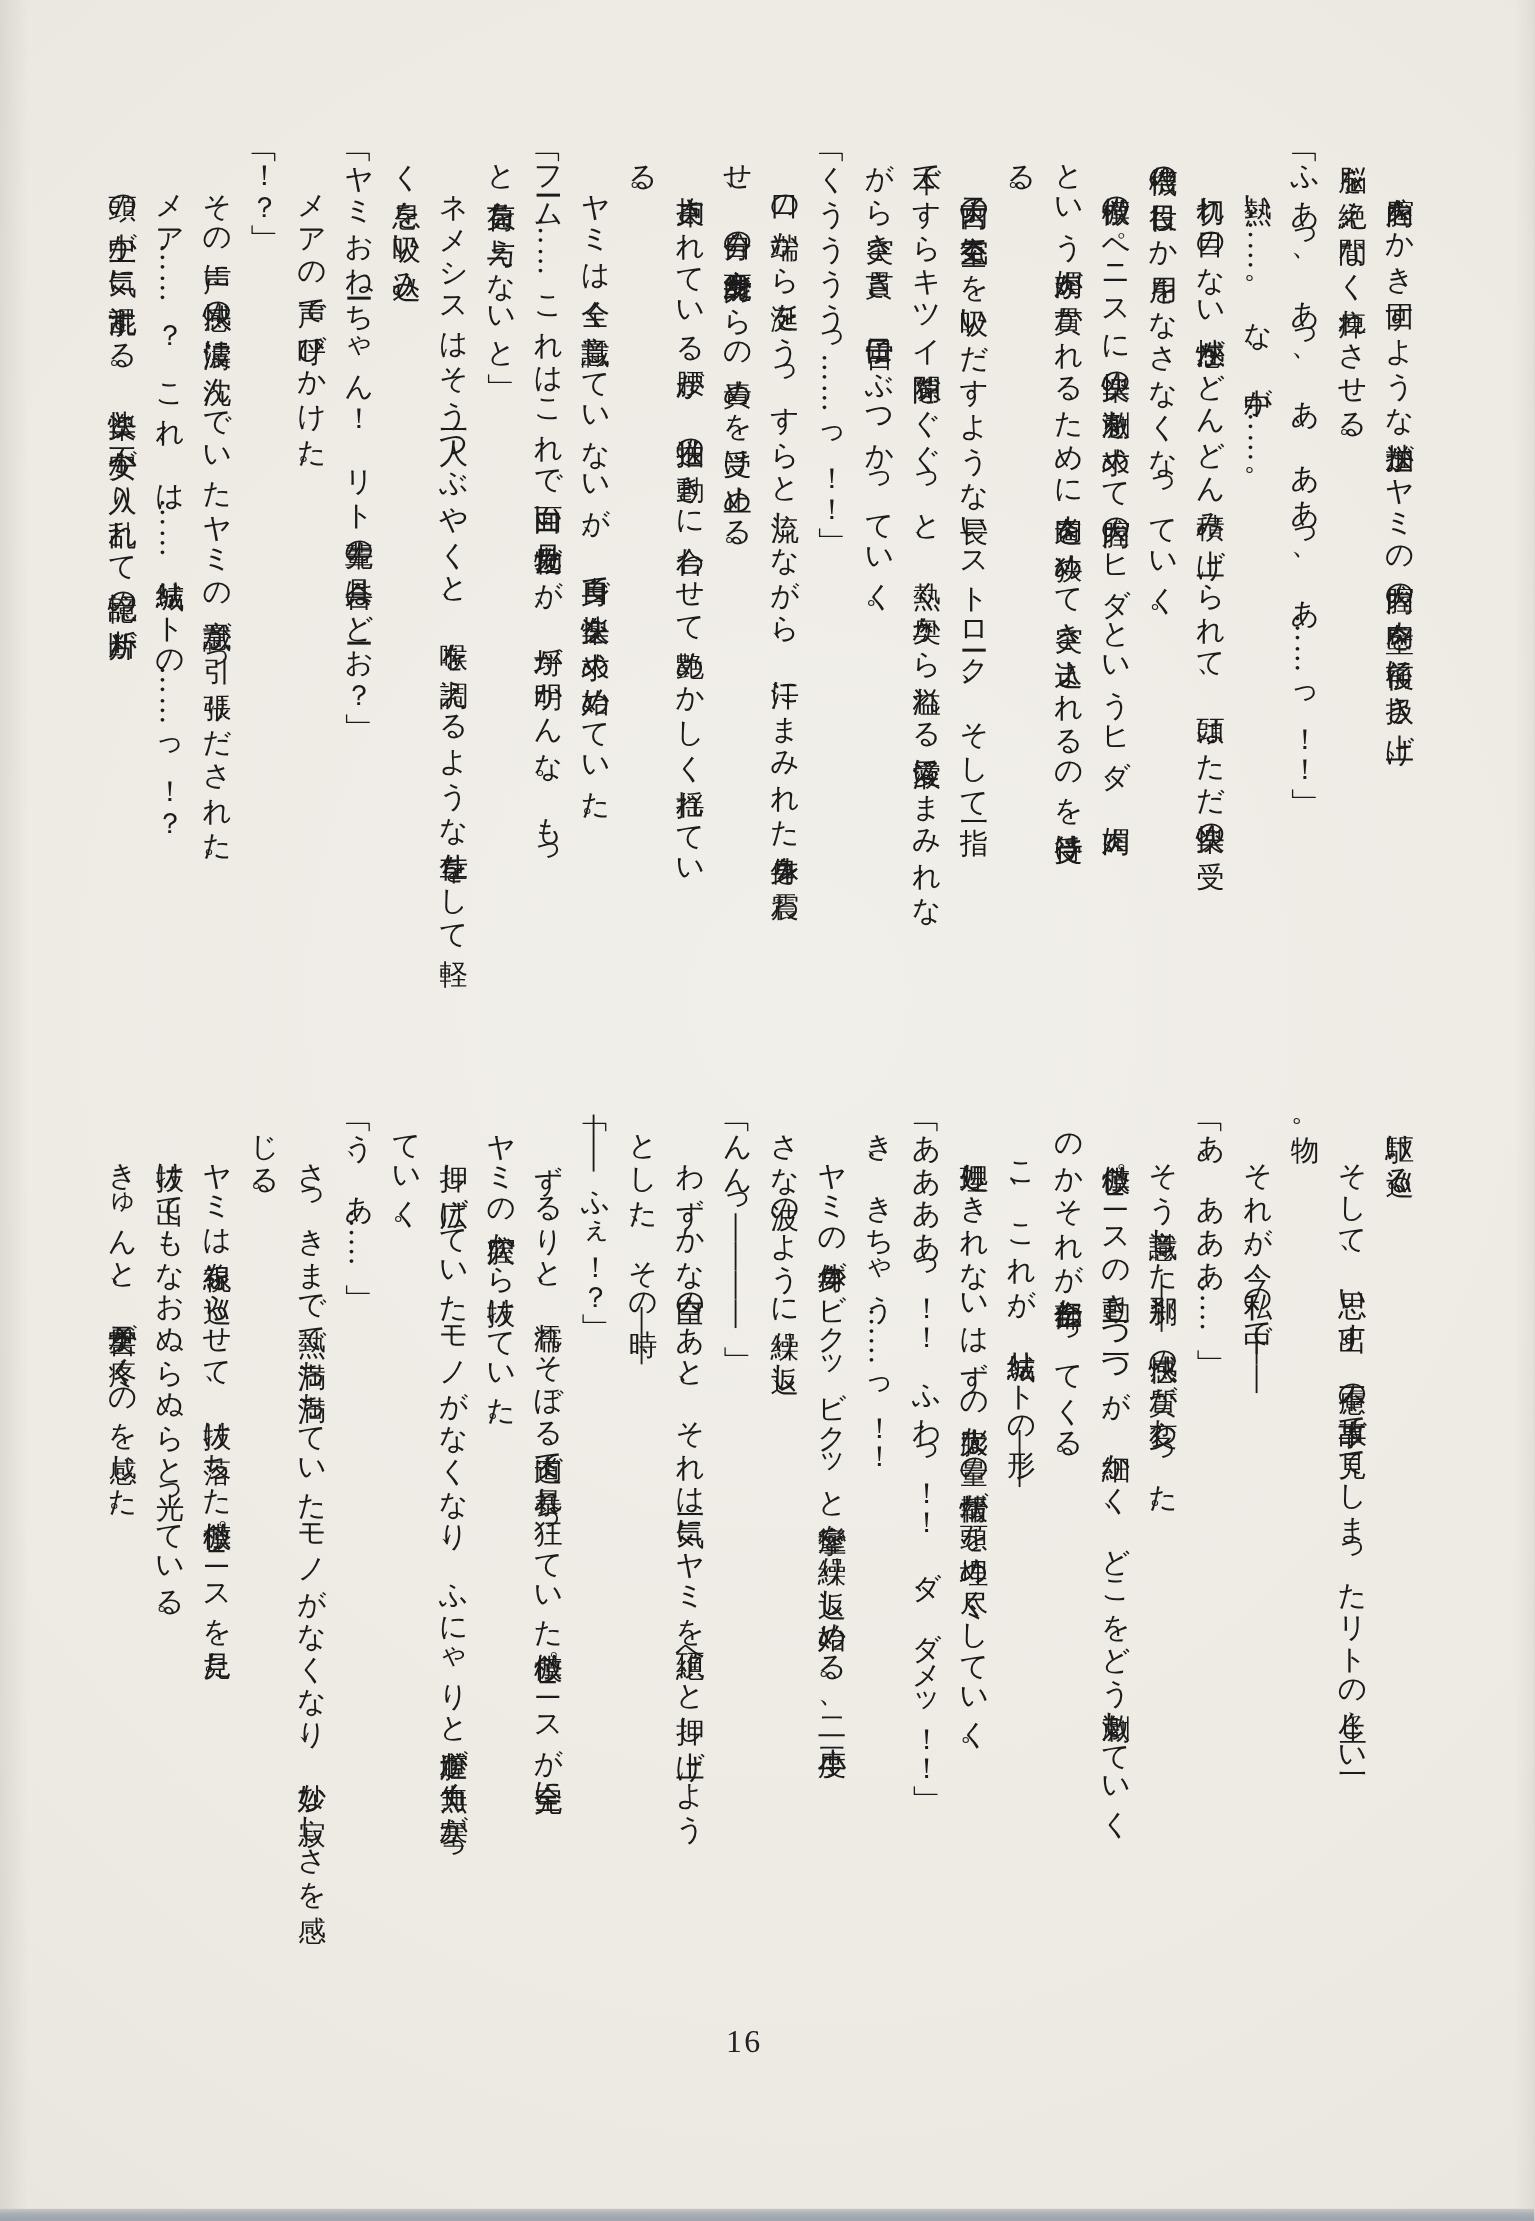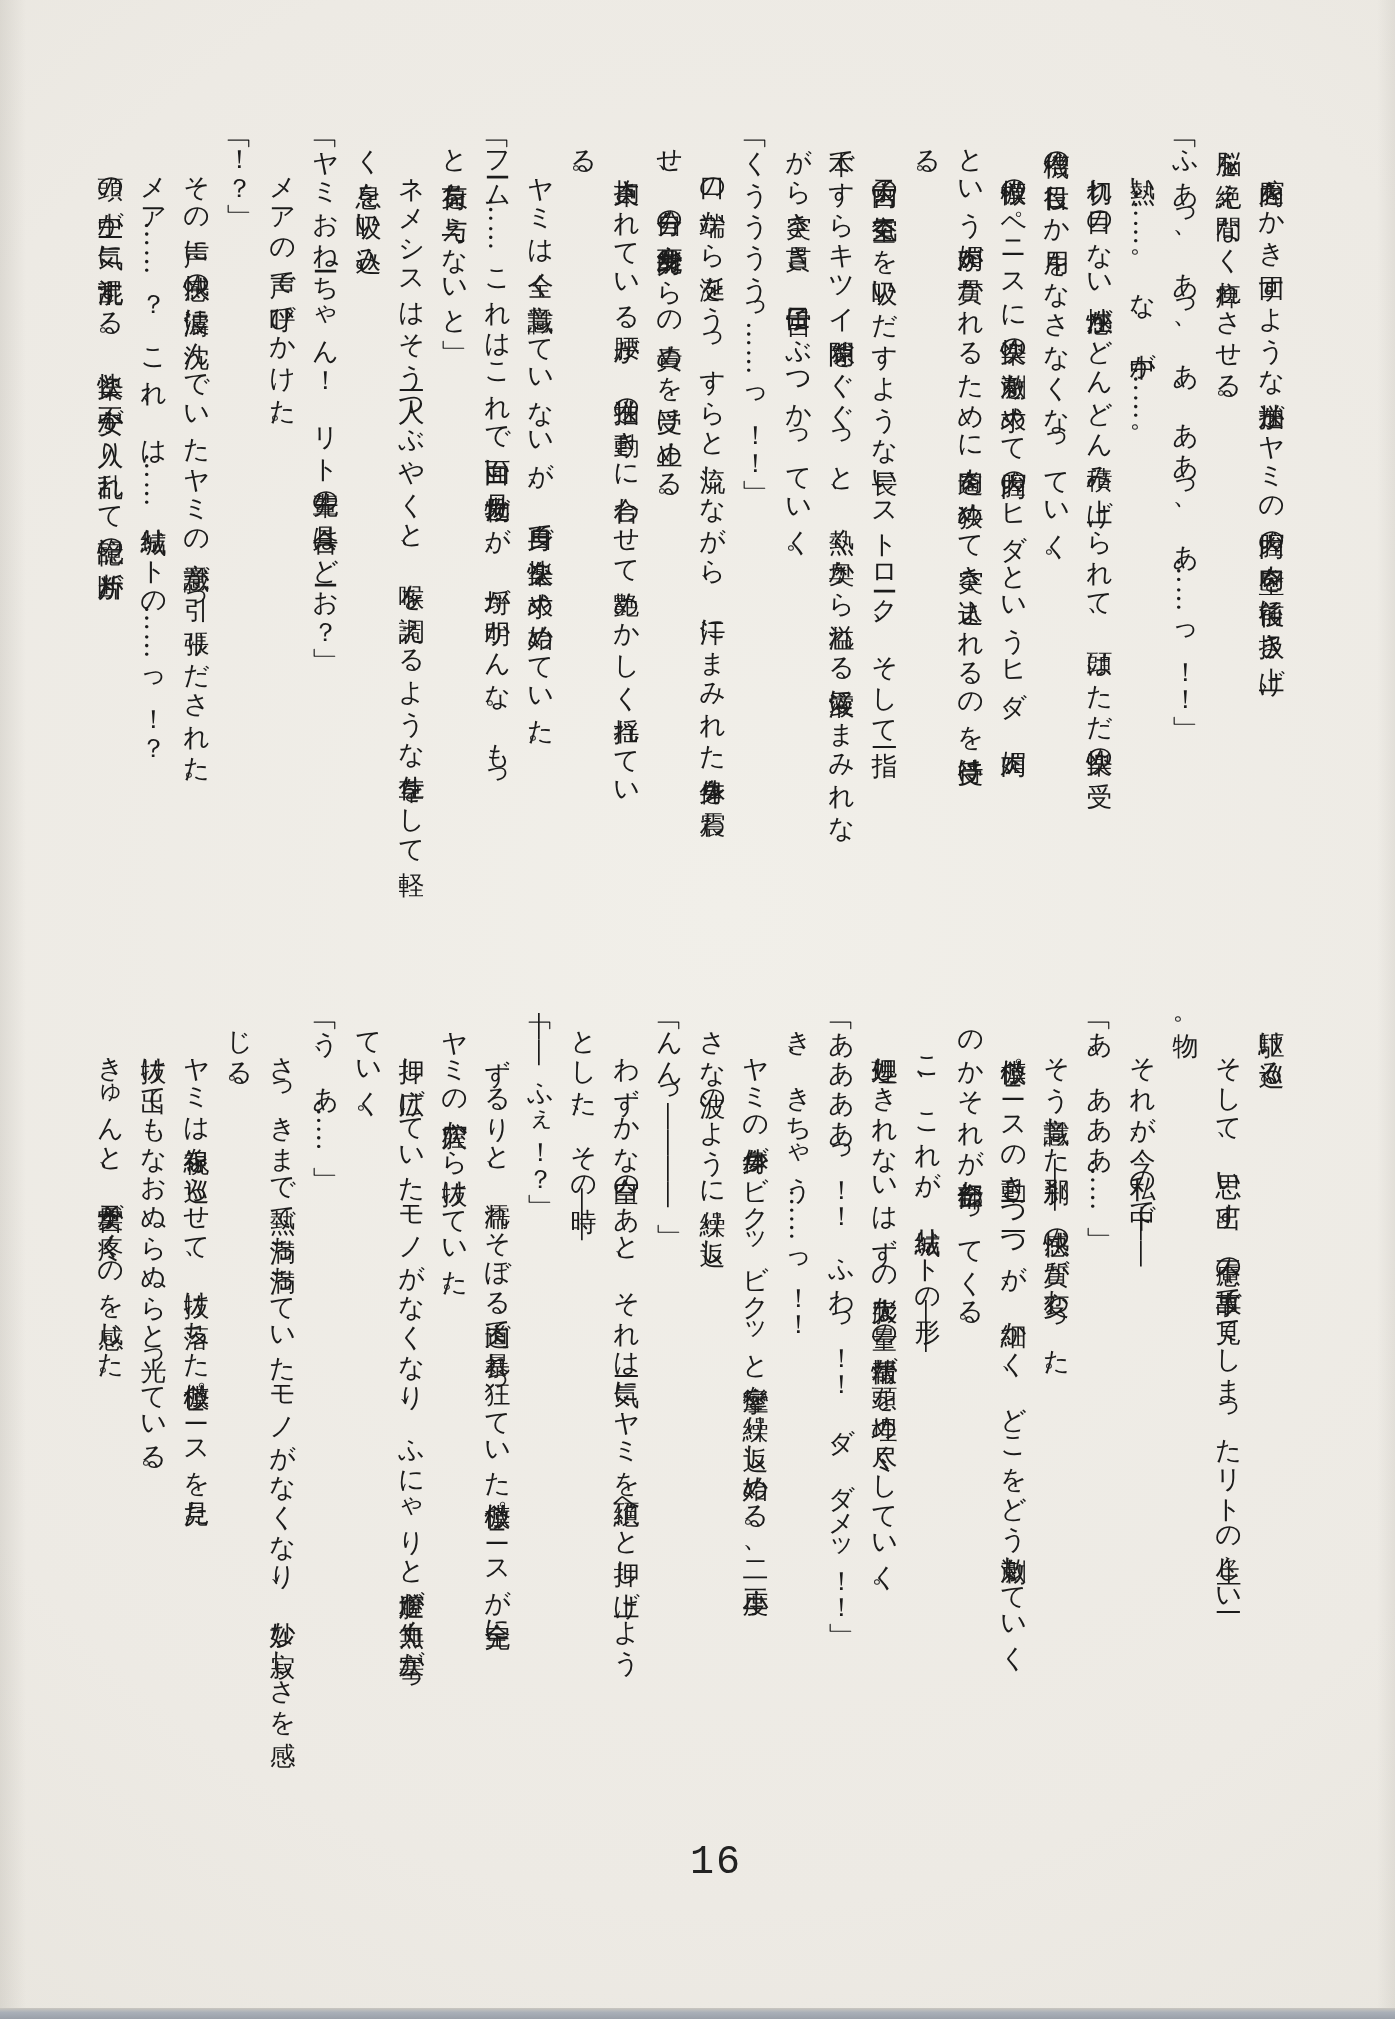--- a/index.html
+++ b/index.html
@@ -63,25 +63,24 @@
     top: 1013px;
     right: 102px;
     height: 782px;
     letter-spacing: 0.1px;
   }
 
   .page-number {
     position: absolute;
     left: 660px;
     top: 1840px;
-    font-size: 40px;
+    font-size: 29px;
     letter-spacing: 2px;
     color: #222;
-    font-family: Liberation Mono, monospace;
-    margin-left: 30px;
+    font-family: Liberation Serif, serif;
   }
 </style>
 </head>
 <body>
 
 <div class="page">
   <div class="scan-shade-left"></div>
   <div class="scan-shade-right"></div>
 
   <section class="vblock upper-block">

